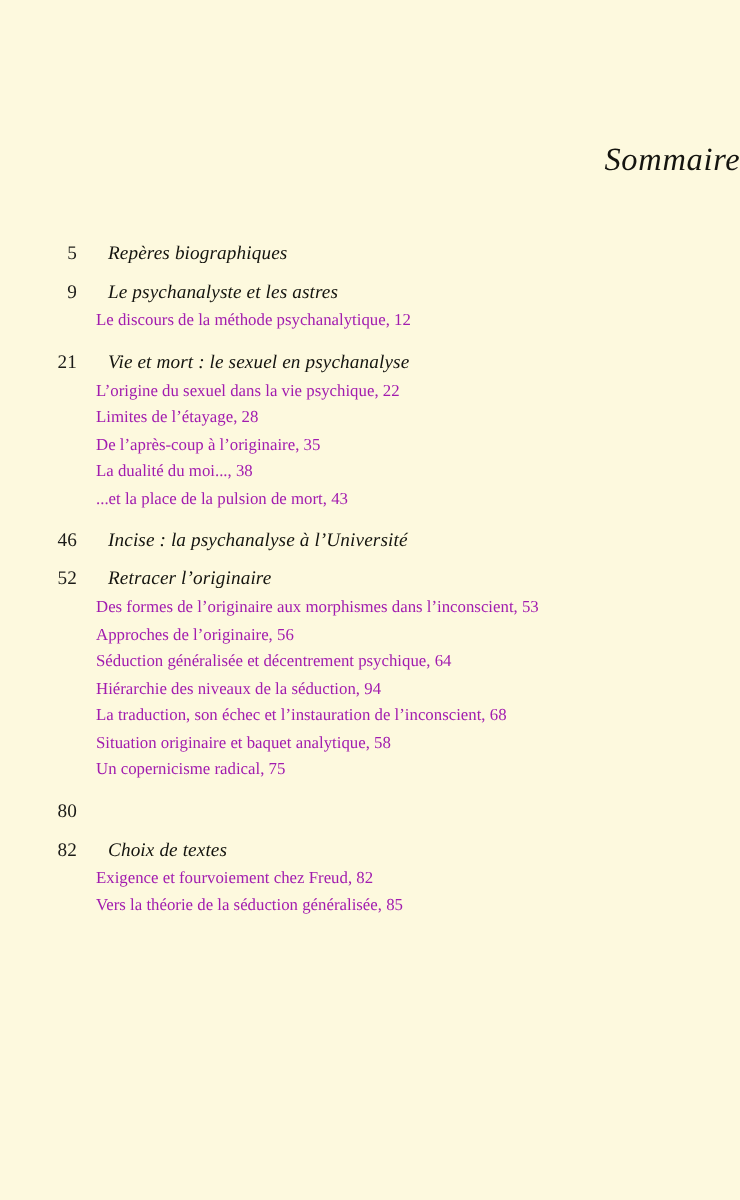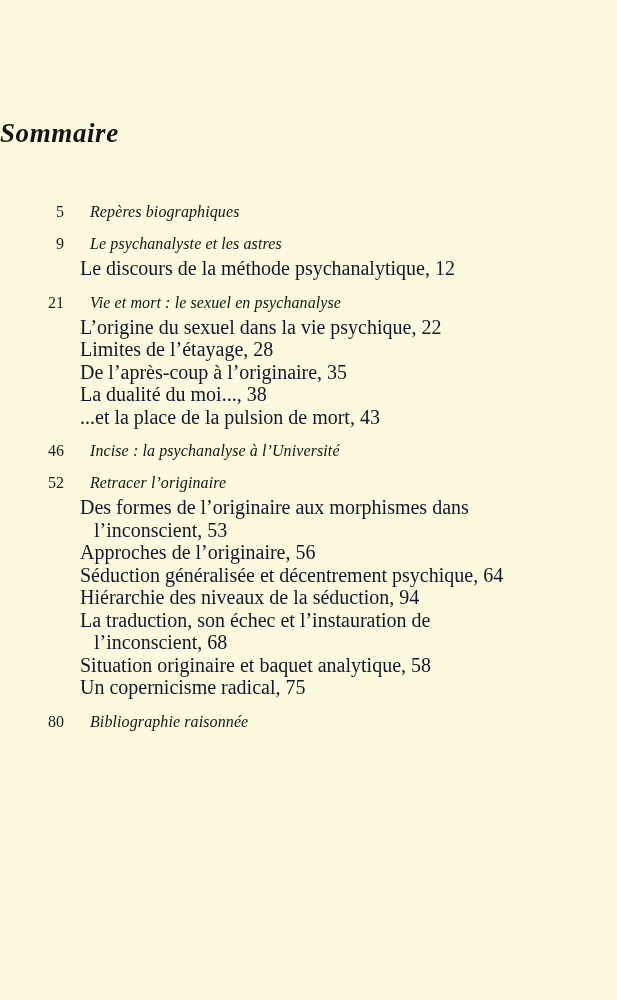--- a/index.html
+++ b/index.html
@@ -18,24 +18,24 @@
     position: relative;
     width: 617px;
     height: 1000px;
     background: #fdf9de;
   }
   .page-title {
     position: absolute;
     top: 118px;
     left: 0;
     width: 617px;
-    text-align: left;
+    text-align: right;
     font-size: 27px;
     font-style: italic;
-    font-weight: 700;
+    font-weight: 400;
     letter-spacing: 0.6px;
     color: #14140f;
   }
   .toc {
     position: absolute;
     top: 203px;
     left: 42px;
     width: 470px;
   }
   .toc-block {
@@ -62,26 +62,26 @@
     font-style: italic;
     letter-spacing: 0.1px;
     color: #14140f;
   }
   .sub-list {
     margin: 4px 0 0 0;
     padding: 0;
     list-style: none;
   }
   .sub-item {
-    font-size: 20px;
+    font-size: 14px;
     line-height: 22.5px;
     padding-left: 38px;
     text-indent: -14px;
     margin-left: 14px;
-    color: #0f172a;
+    color: #a21caf;
   }
 </style>
 </head>
 <body>
 
 <div class="page">
 
   <div class="page-title">Sommaire</div>
 
   <div class="toc">
@@ -130,18 +130,27 @@
           <li class="sub-item">Séduction généralisée et décentrement psychique, 64</li>
           <li class="sub-item">Hiérarchie des niveaux de la séduction, 94</li>
           <li class="sub-item">La traduction, son échec et l’instauration de l’inconscient, 68</li>
           <li class="sub-item">Situation originaire et baquet analytique, 58</li>
           <li class="sub-item">Un copernicisme radical, 75</li>
         </ul>
       </div>
       <div class="toc-block">
         <div class="entry-head">
           <span class="entry-page">80</span>
-          <span class="entry-title">Bibliographie raisonnée</span>
         </div>
+      </div>
+      <div class="toc-block">
+        <div class="entry-head">
+          <span class="entry-page">82</span>
+          <span class="entry-title">Choix de textes</span>
+        </div>
+        <ul class="sub-list">
+          <li class="sub-item">Exigence et fourvoiement chez Freud, 82</li>
+          <li class="sub-item">Vers la théorie de la séduction généralisée, 85</li>
+        </ul>
       </div>
     </div>
 
 </div>
 
 </body></html>

